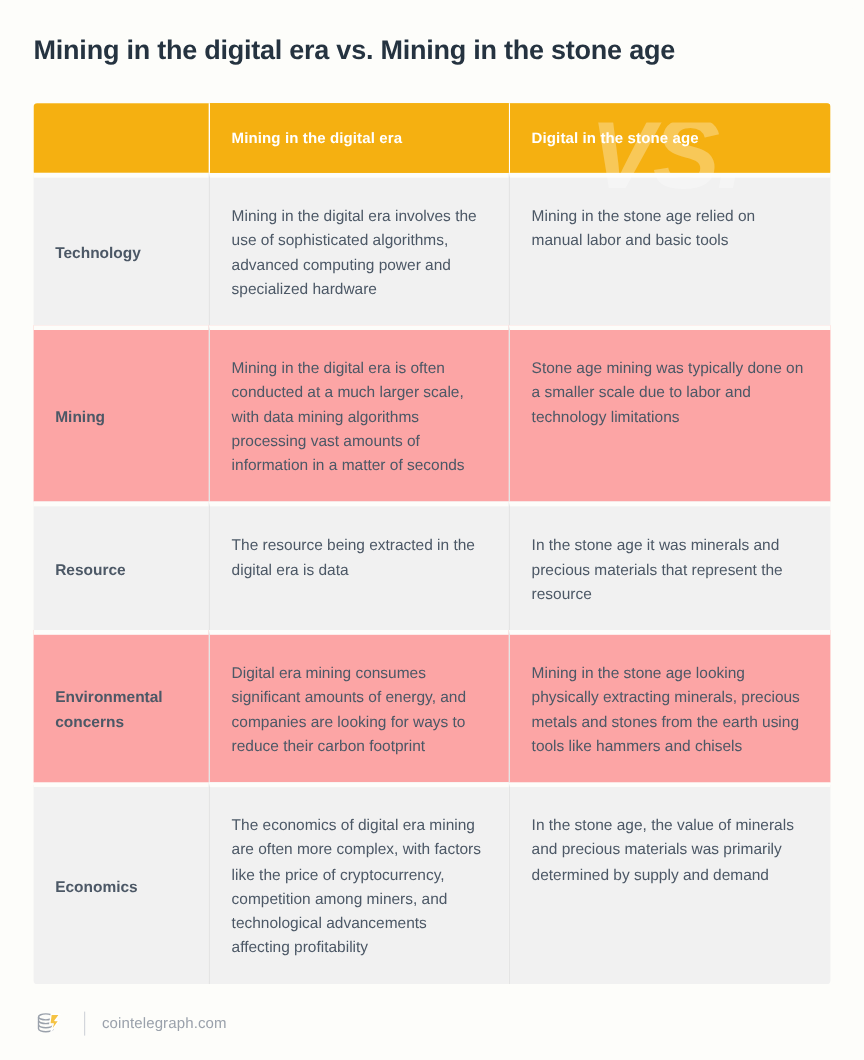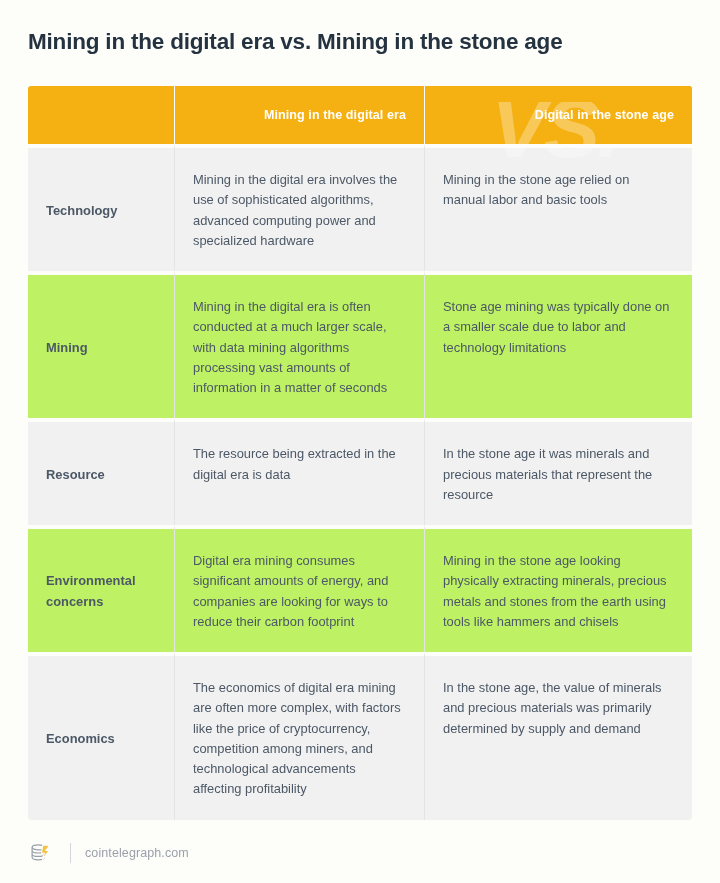--- a/index.html
+++ b/index.html
@@ -54,21 +54,21 @@
   .table-header th {
     background: #f7b500;
     background-image: linear-gradient(#f5b011, #f5b011);
     height: 58px;
     vertical-align: middle;
     padding: 0 18px;
     position: relative;
     font-size: 12.5px;
     font-weight: bold;
     color: #ffffff;
-    text-align: right;
+    text-align: left;
     letter-spacing: 0.1px;
     margin-left: 26px;
   }
 
   .th-key {
     width: 146px;
     border-top-left-radius: 3px;
   }
   .th-a { width: 250px; }
   .th-b { width: 268px; border-top-right-radius: 3px; }
@@ -113,21 +113,21 @@
   .compare-table tbody tr td {
     vertical-align: top;
     padding: 22px 18px 20px 18px;
     font-size: 12.9px;
     line-height: 1.57;
     color: #4c5866;
     border-top: 4px solid #fdfdfa;
   }
 
   .compare-table tbody tr.row-shade td { background: #f1f1f1; }
-  .compare-table tbody tr.row-plain td { background: #bef264; }
+  .compare-table tbody tr.row-plain td { background: #fca5a5; }
 
   .compare-table tbody tr td.cell-a,
   .compare-table tbody tr td.cell-b {
     border-left: 1px solid #e4e4e4;
   }
 
   td.cell-key {
     font-size: 12.9px;
     font-weight: bold;
     color: #253340;

